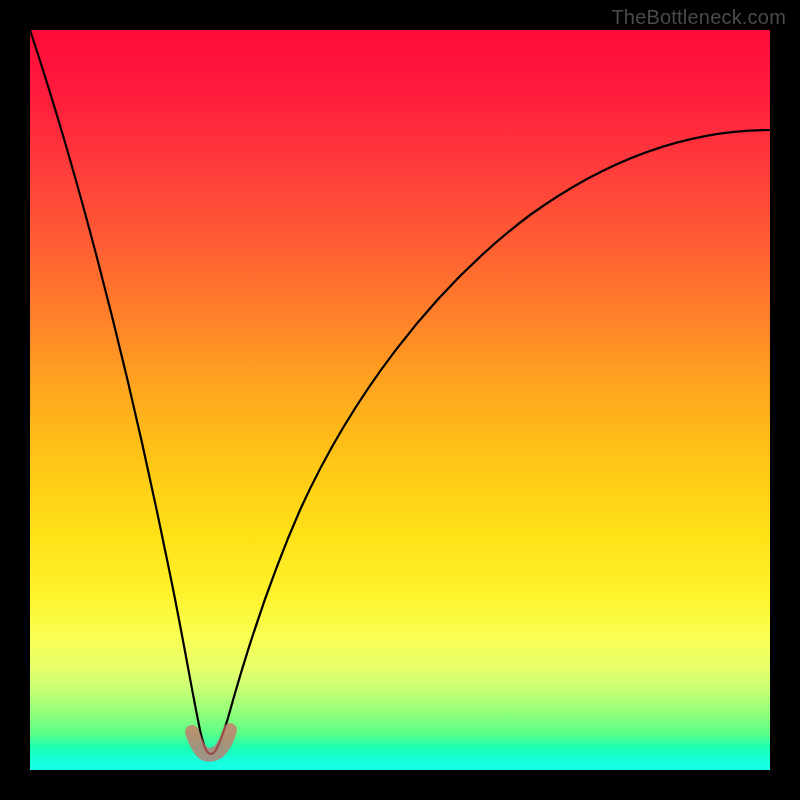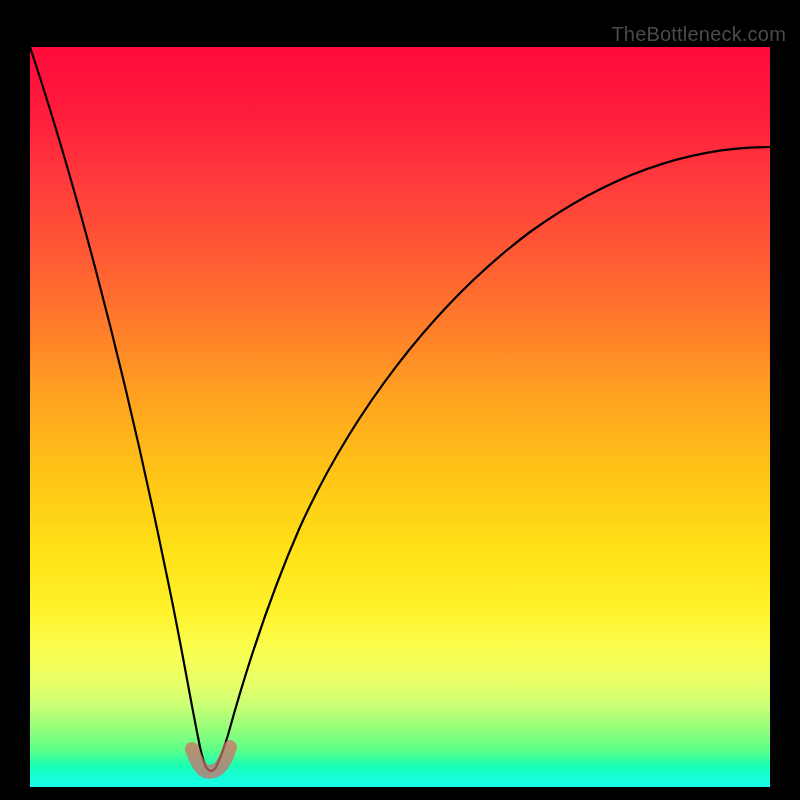--- a/index.html
+++ b/index.html
@@ -6,21 +6,21 @@
     margin: 0;
     padding: 0;
     width: 800px;
     height: 800px;
     background: #000;
     overflow: hidden;
     font-family: Arial, Helvetica, sans-serif;
   }
   .frame {
     position: absolute;
-    top: 17px;
+    top: 0;
     left: 0;
     width: 800px;
     height: 754px;
     background: #000;
   }
   .plot-area {
     position: absolute;
     top: 30px;
     left: 30px;
     width: 740px;

